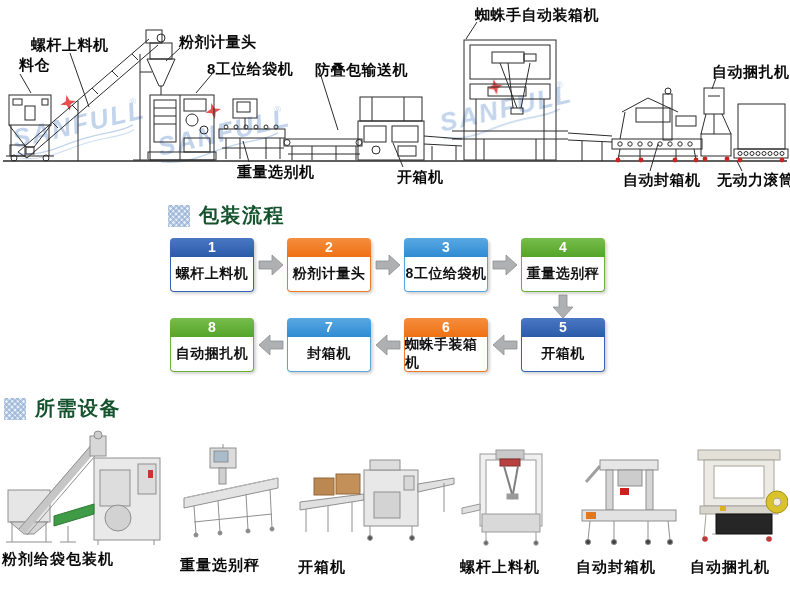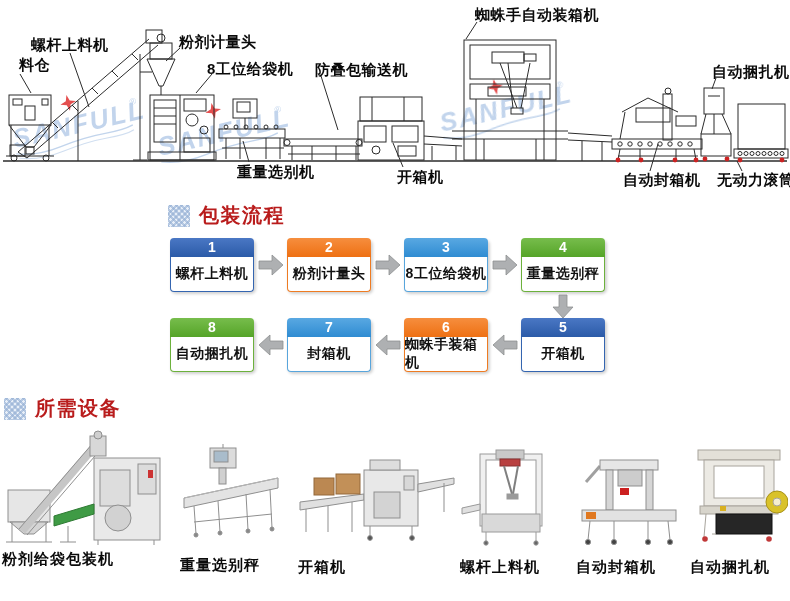--- a/index.html
+++ b/index.html
@@ -9,21 +9,21 @@
   .top-diagram{position:absolute;left:0;top:0;width:790px;height:196px;}
   .top-diagram svg{position:absolute;left:0;top:0;}
   .dlabel{position:absolute;font-size:15px;font-weight:700;color:#0a0a0a;
           white-space:nowrap;letter-spacing:.5px;text-align:center;}
   
   .sec{position:absolute;display:flex;align-items:center;gap:9px;}
   .sec-icon{width:22px;height:22px;background:#e8eff8;
     background-image:
       repeating-linear-gradient(45deg,rgba(148,175,212,.6) 0 2px,rgba(255,255,255,0) 2px 4px),
       repeating-linear-gradient(-45deg,rgba(148,175,212,.6) 0 2px,rgba(255,255,255,0) 2px 4px);}
-  .sec-title{font-size:20px;font-weight:700;color:#b91c1c;letter-spacing:1.5px;}
+  .sec-title{font-size:20px;font-weight:700;color:#14532d;letter-spacing:1.5px;}
   
   .step{position:absolute;width:84px;height:54px;border-radius:5px;background:#fff;
         box-shadow:1.5px 2px 3px rgba(0,0,0,.18);}
   .step .hd{height:19px;line-height:19px;text-align:center;color:#fff;font-size:14px;
             font-weight:700;border-radius:4px 4px 0 0;}
   .step .bd{position:absolute;left:0;right:0;top:19px;bottom:0;border:1px solid #888;
             border-top:none;border-radius:0 0 4px 4px;display:flex;align-items:center;
             justify-content:center;font-size:14px;font-weight:700;color:#111;
             letter-spacing:.5px;background:#fff;}
   .c-db .hd{background:linear-gradient(#4a77c4,#2b5ba8);} .c-db .bd{border-color:#3465b0;}

